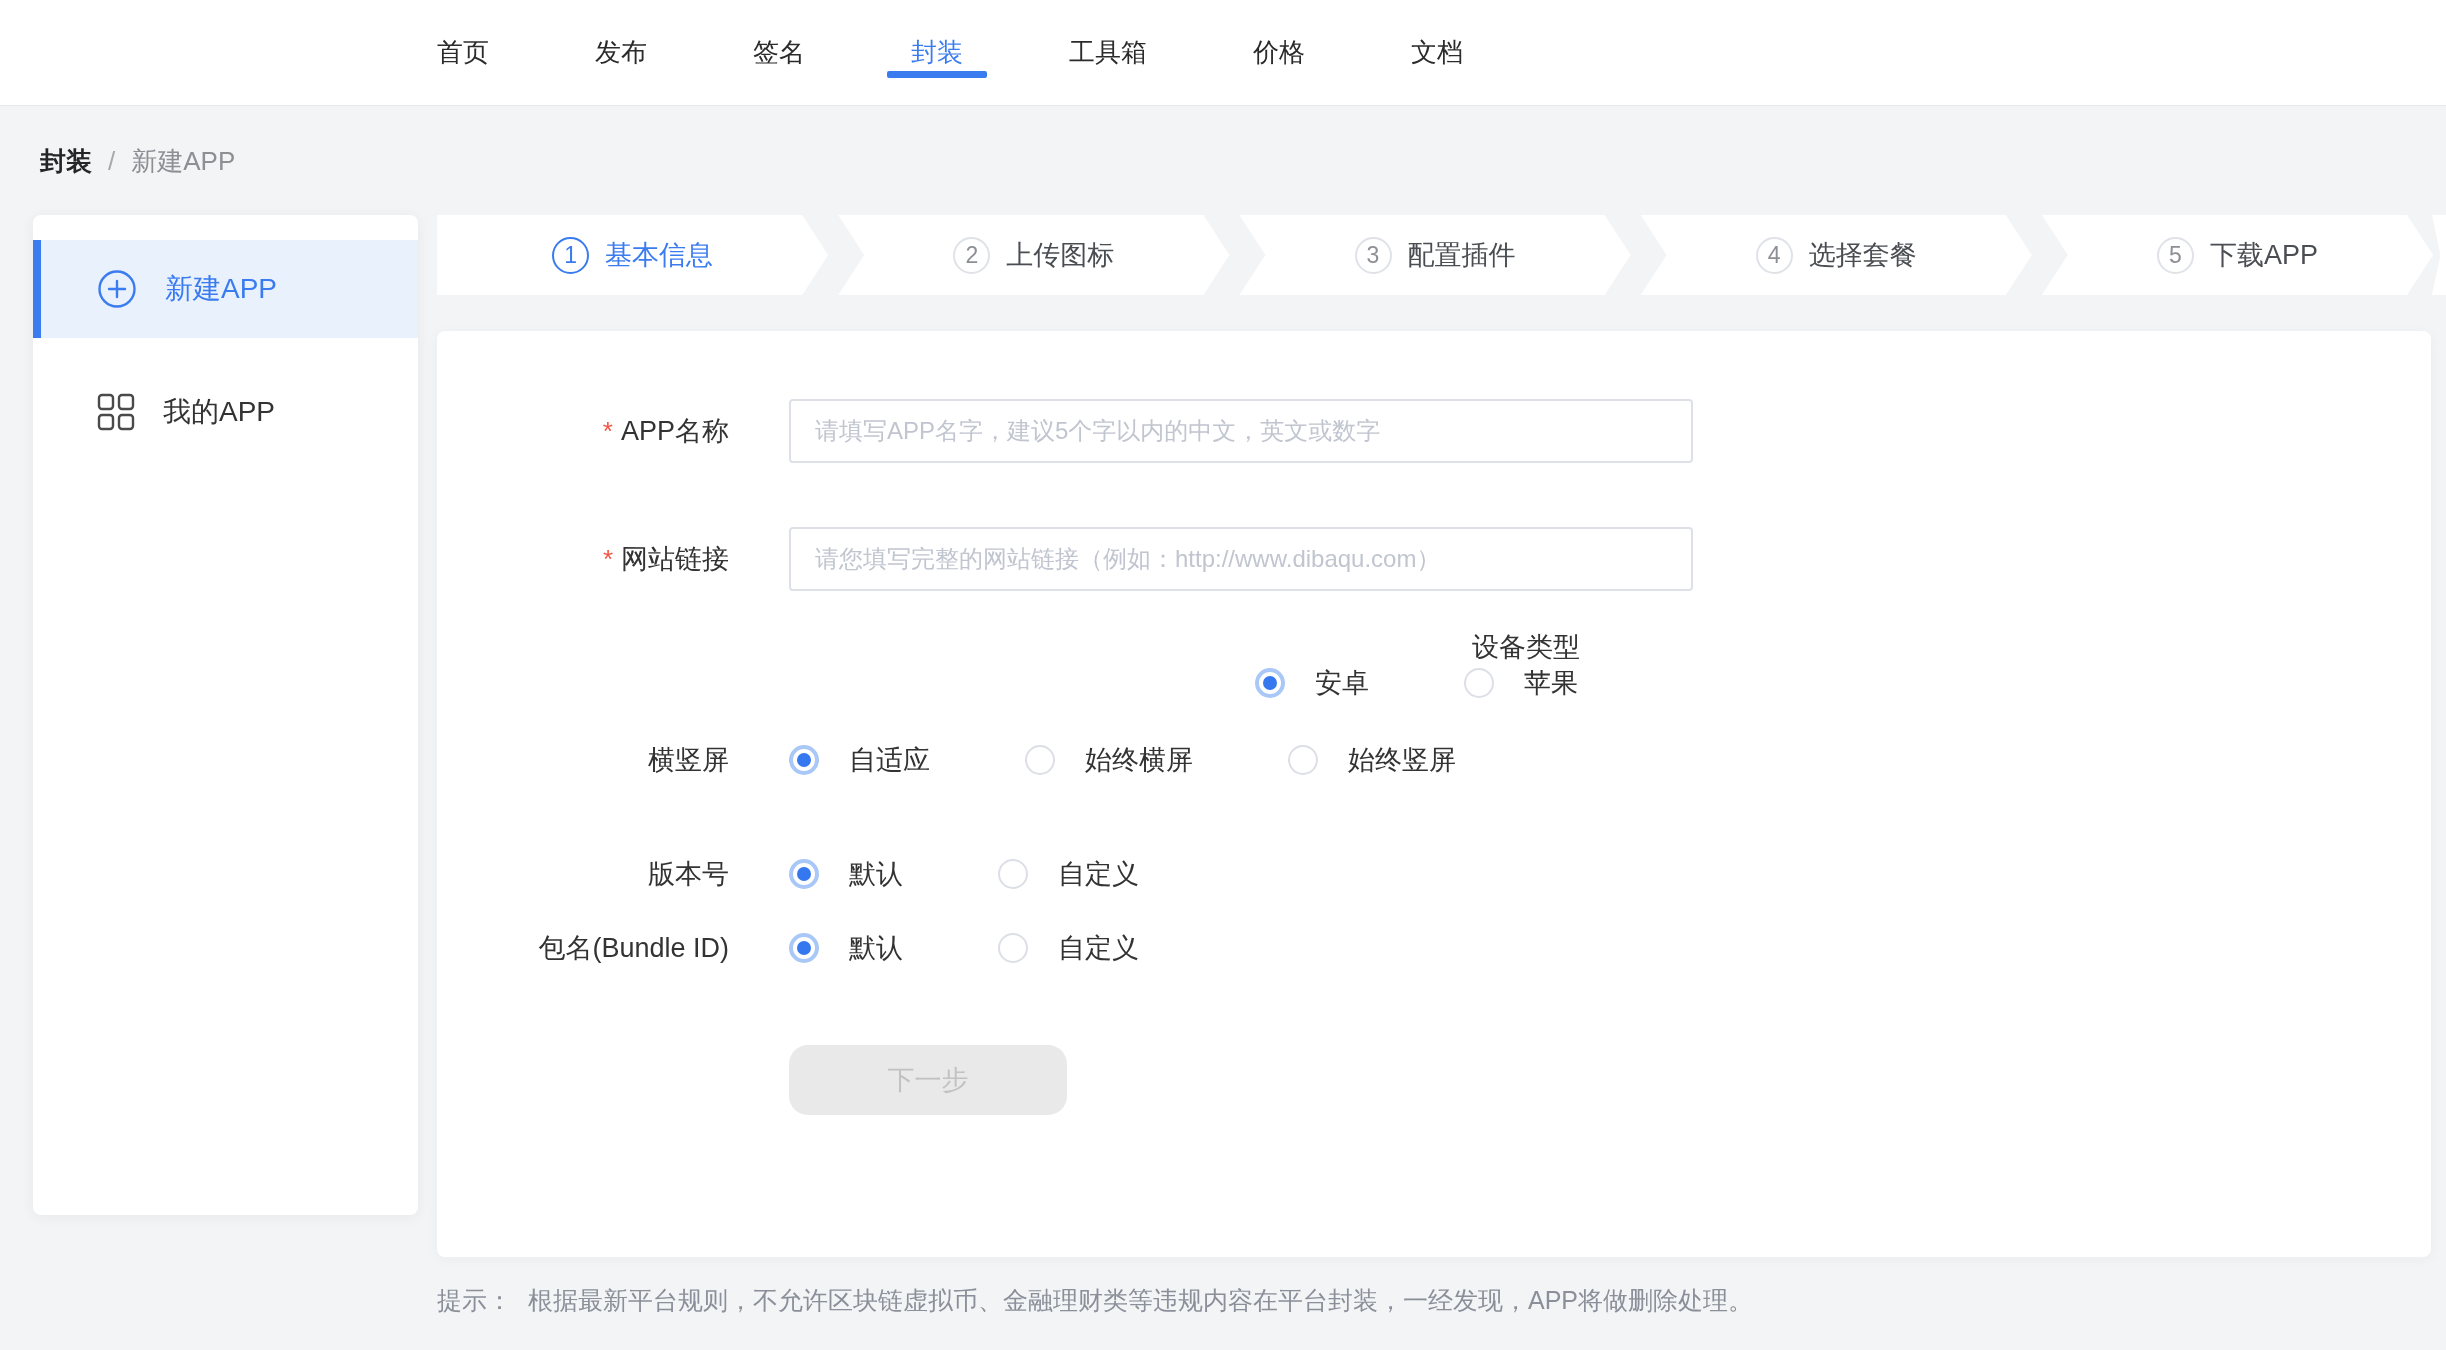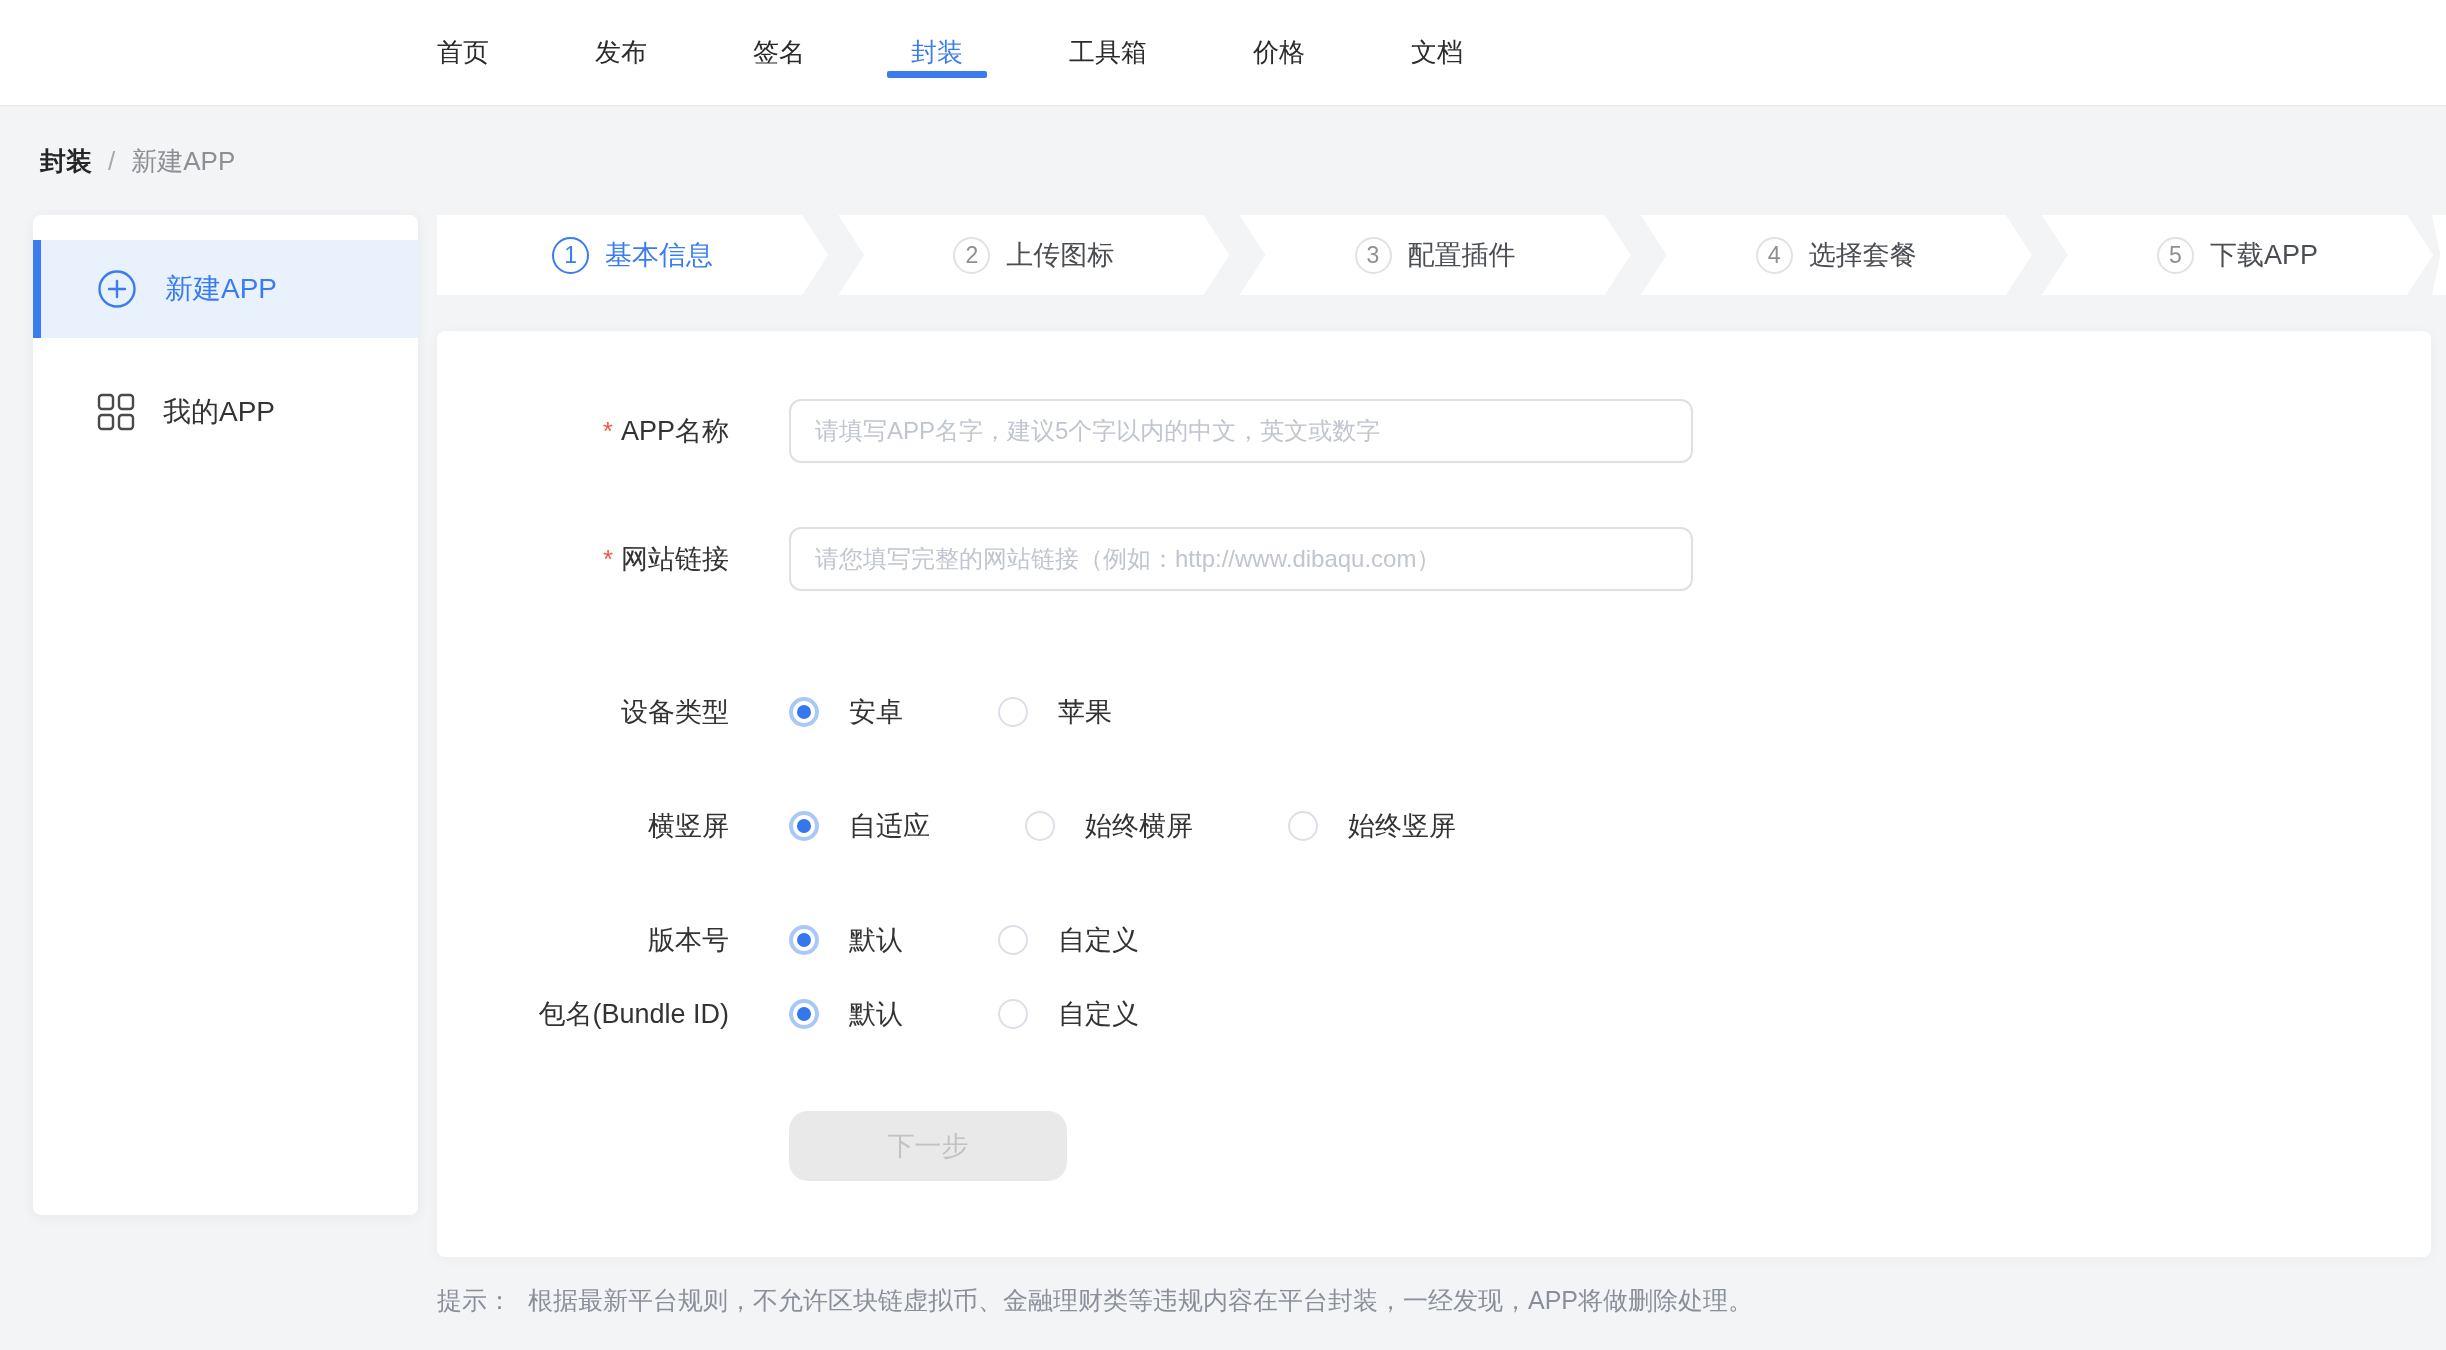--- a/index.html
+++ b/index.html
@@ -88,28 +88,28 @@
   }
   .form-row { display:flex; align-items:center; }
   .label-cell {
     width:292px; flex:none; display:flex; align-items:center; justify-content:flex-end;
     font-size:27px; color:#333;
   }
   .req { color:#f25643; margin-right:8px; font-size:26px; }
   .control { margin-left:60px; display:flex; align-items:center; }
   .row-1 { margin-top:68px; height:64px; }
   .row-2 { margin-top:64px; height:64px; }
-  .row-3 { margin-top:104px; height:34px; }
+  .row-3 { margin-top:38px; height:34px;flex-direction:column; }
   .row-4 { margin-top:80px; height:34px; }
   .row-5 { margin-top:80px; height:34px; }
   .row-6 { margin-top:40px; height:34px; }
   .row-btn { margin-top:80px; height:70px; }
 
   .text-input {
-    width:904px; height:64px; border:2px solid #dde1e7; border-radius:12px;
+    width:904px; height:64px; border:2px solid #dde1e7; border-radius:4px;
     font-size:24px; color:#333; padding:0 24px; outline:none; background:#fff;
     font-family:"Liberation Sans","DejaVu Sans",sans-serif;
   }
   .text-input::placeholder { color:#c0c5cf; }
 
   .radio-option { display:inline-flex; align-items:center; margin-right:95px; cursor:pointer;gap:18px; }
   .radio-circle {
     width:30px; height:30px; border-radius:50%; flex:none;
     border:2px solid #dcdfe6; background:#fff;
   }

